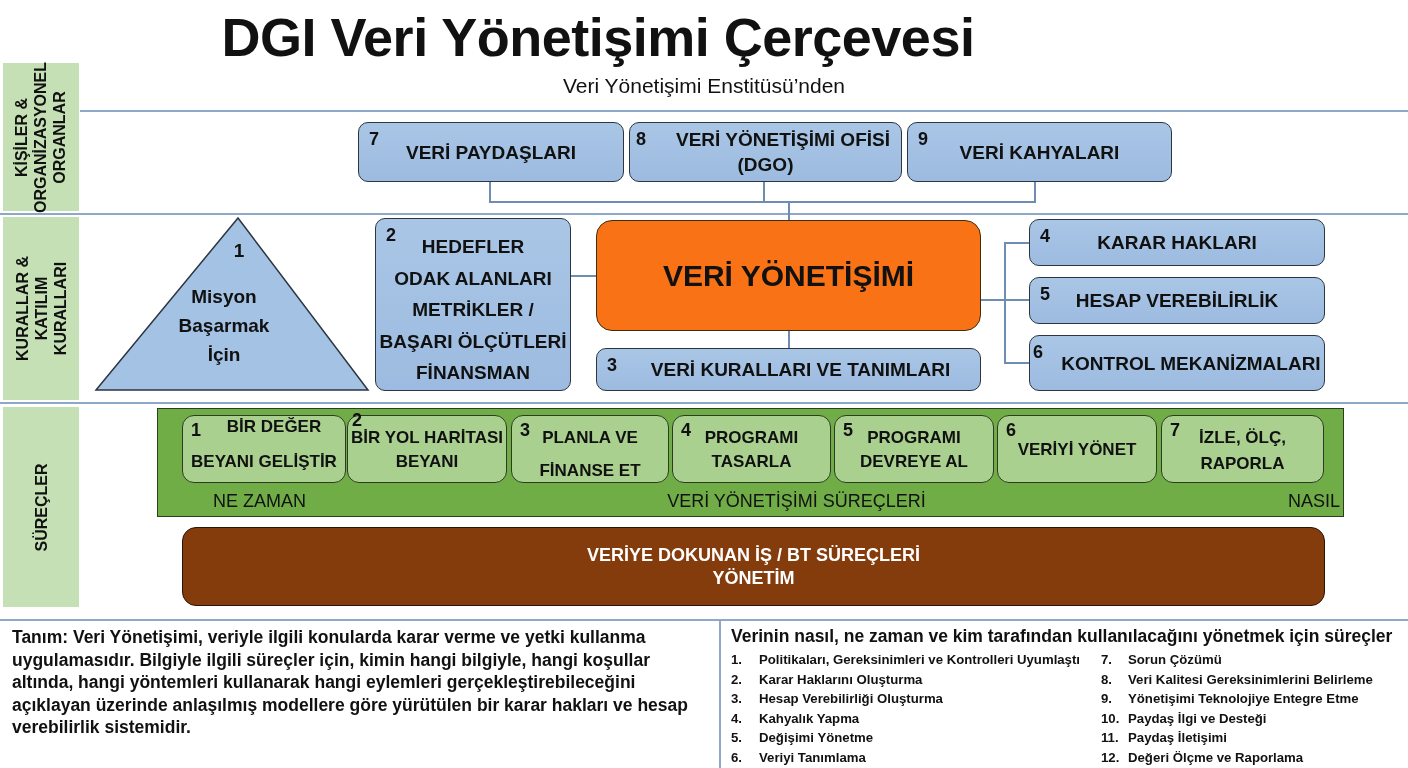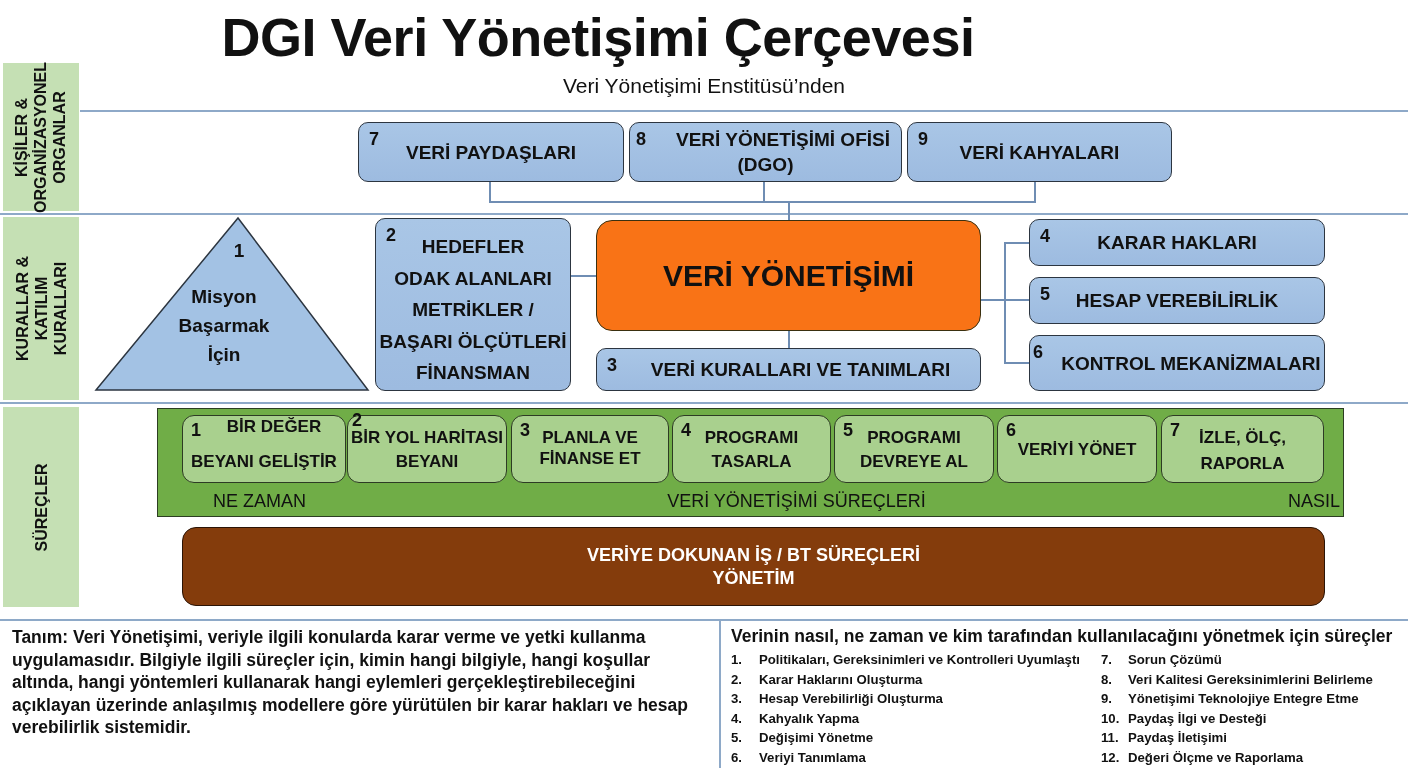--- a/index.html
+++ b/index.html
@@ -139,21 +139,21 @@
   <div class="lbl" style="top:35px;">BEYANI GELİŞTİR</div>
 </div>
 <div class="abs step" style="left:347px; top:415px; width:160px; height:68px;">
   <span class="num" style="left:4px; top:-6px;">2</span>
   <div class="lbl" style="top:11px;">BİR YOL HARİTASI</div>
   <div class="lbl" style="top:35px;">BEYANI</div>
 </div>
 <div class="abs step" style="left:511px; top:415px; width:158px; height:68px;">
   <span class="num">3</span>
   <div class="lbl" style="top:11px;">PLANLA VE</div>
-  <div class="lbl" style="top:32px;">FİNANSE ET</div>
+  <div class="lbl" style="top:44px;">FİNANSE ET</div>
 </div>
 <div class="abs step" style="left:672px; top:415px; width:159px; height:68px;">
   <span class="num">4</span>
   <div class="lbl" style="top:11px;">PROGRAMI</div>
   <div class="lbl" style="top:35px;">TASARLA</div>
 </div>
 <div class="abs step" style="left:834px; top:415px; width:160px; height:68px;">
   <span class="num">5</span>
   <div class="lbl" style="top:11px;">PROGRAMI</div>
   <div class="lbl" style="top:35px;">DEVREYE AL</div>

